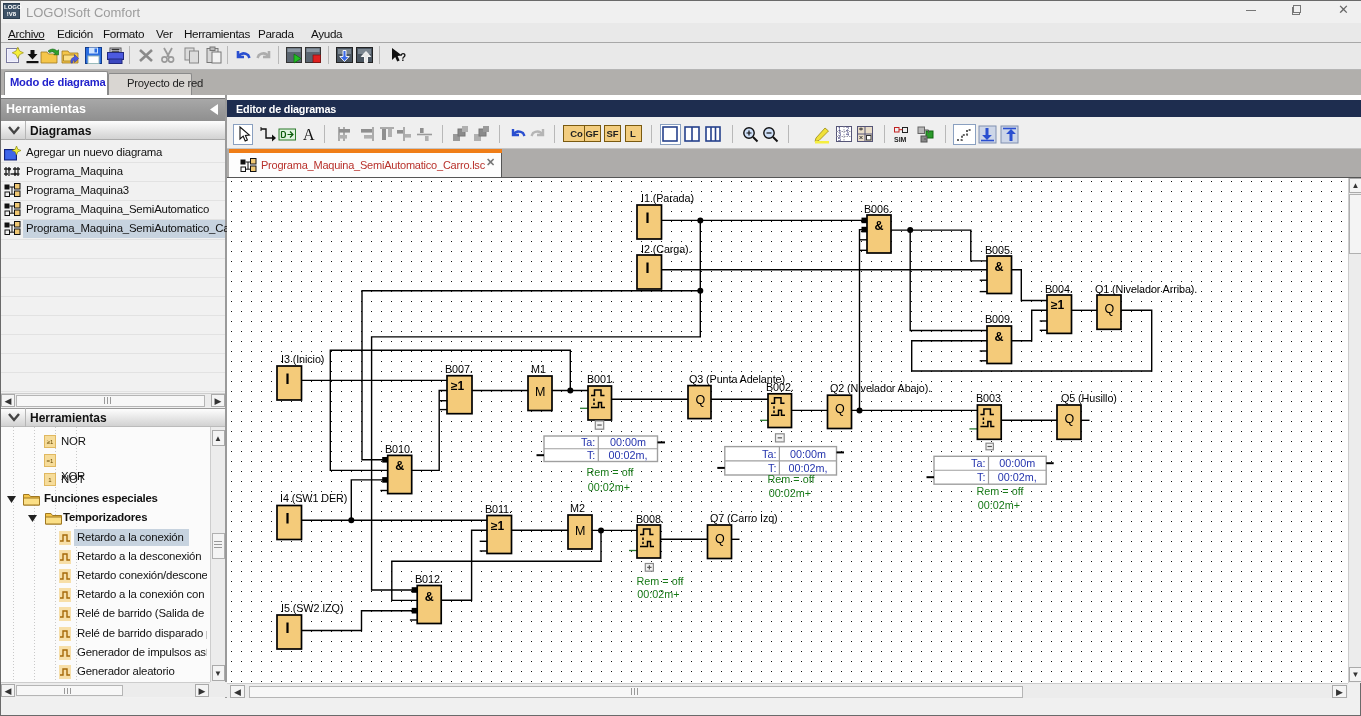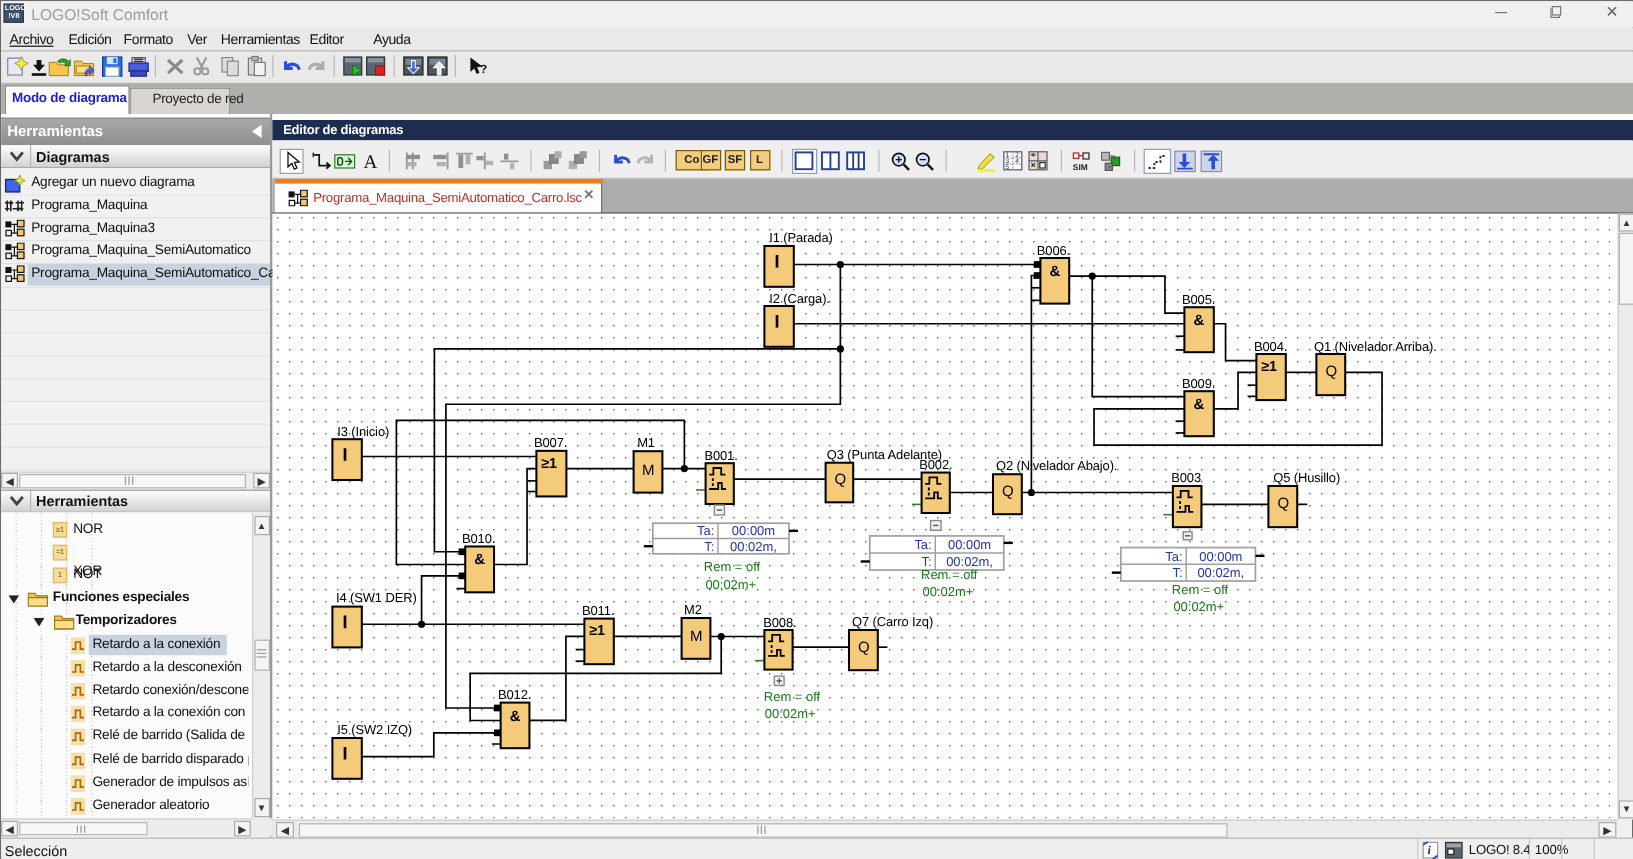--- a/index.html
+++ b/index.html
@@ -21,21 +21,21 @@
  <div class="abs" style="left:1289px;top:4px;width:8px;height:8px;border:1px solid #777;margin-top:2px;margin-left:2px;"></div>
  <div class="abs" style="left:1292px;top:4px;width:8px;height:8px;border:1px solid #777;background:#f0f0f0;"></div>
  <div class="abs" style="left:1337px;top:1px;font-size:13px;color:#666;">✕</div>
 </div>
 <div class="abs" style="left:0;top:22px;width:1361px;height:20px;background:#e9e9e9;border-bottom:1px solid #a8a8a8;"></div>
     <div class="mitem" style="left:7px;text-decoration:underline;">Archivo</div>
     <div class="mitem" style="left:56px;">Edición</div>
     <div class="mitem" style="left:102px;">Formato</div>
     <div class="mitem" style="left:155px;">Ver</div>
     <div class="mitem" style="left:183px;">Herramientas</div>
-    <div class="mitem" style="left:257px;">Editor</div>
+    <div class="mitem" style="left:257px;">Parada</div>
     <div class="mitem" style="left:310px;">Ayuda</div>
     <div class="abs" style="left:0;top:42px;width:1361px;height:27px;background:#e9e9e9;border-bottom:1px solid #b5b5b5;"></div>
     <svg class="abs" style="left:4px;top:45px;" width="19" height="19" viewBox="0 0 19 19">
       <rect x="1.5" y="2.5" width="12" height="14" fill="#fff" stroke="#7a7aa0"></rect>
       <rect x="2.5" y="3.5" width="10" height="12" fill="#e8e8fa"></rect>
       <path d="M13 7 L14.8 3.2 L16.6 7 L20.4 8.8 L16.6 10.6 L14.8 14.4 L13 10.6 L9.2 8.8 Z" fill="#f6ef3a" stroke="#999016" stroke-width="0.7" transform="translate(-2,-2)"></path>
     </svg>
     <svg class="abs" style="left:24px;top:45px;" width="15" height="19" viewBox="0 0 15 19">
       <path d="M5.5 4 h4 v4 h3 l-5 5.5 -5-5.5 h3 z" fill="#111"></path>
       <rect x="1.5" y="15" width="12" height="2.2" fill="#111"></rect>
@@ -646,31 +646,12 @@
 
 <div class="abs" style="left:226px;top:682px;width:1121px;height:15px;background:#ececec;border-top:1px solid #cdcdcd;">
  <div class="abs" style="left:3px;top:1px;width:15px;height:13px;background:#f4f4f4;border:1px solid #aaa;text-align:center;font-size:9px;line-height:12px;color:#333;">◀</div>
  <div class="abs" style="left:1105px;top:1px;width:15px;height:13px;background:#f4f4f4;border:1px solid #aaa;text-align:center;font-size:9px;line-height:12px;color:#333;">▶</div>
  <div class="abs" style="left:22px;top:1.5px;width:774px;height:12px;background:#f7f7f7;border:1px solid #b5b5b5;"></div>
  <div class="abs" style="left:404px;top:4px;width:1px;height:7px;background:#999;"></div>
  <div class="abs" style="left:407px;top:4px;width:1px;height:7px;background:#999;"></div>
  <div class="abs" style="left:410px;top:4px;width:1px;height:7px;background:#999;"></div>
 </div>
 
-<div class="abs" style="left:0;top:697px;width:1361px;height:19px;background:#efefef;border-top:1px solid #b5b5b5;">
- <div class="abs" style="left:3px;top:3px;font-size:12px;color:#111;">Selección</div>
- <div class="abs" style="left:1180px;top:0;width:1px;height:19px;background:#c5c5c5;"></div>
- <svg class="abs" style="left:1184px;top:2px;" width="15" height="15" viewBox="0 0 15 15">
-        <rect x="1" y="1" width="12" height="13" fill="#fff" stroke="#999"></rect>
-        <text x="4.5" y="11" font-size="10" font-weight="bold" font-family="Liberation Serif,serif" fill="#224" font-style="italic">i</text>
-        <path d="M1 3 l4-2.5 M13 12 l-4 2.8" stroke="#2a4fd0" stroke-width="1.6"></path>
-      </svg>
- <svg class="abs" style="left:1203px;top:2px;" width="15" height="15" viewBox="0 0 15 15">
-        <rect x="0.5" y="1" width="14" height="13" fill="#5a6570" stroke="#333"></rect>
-        <rect x="1.5" y="2" width="12" height="3" fill="#9aa5b0"></rect>
-        <rect x="2.5" y="6.5" width="5" height="4.5" fill="#fff" stroke="#222"></rect>
-      </svg>
- <div class="abs" style="left:1223px;top:3.5px;font-size:11px;letter-spacing:-0.2px;color:#111;">LOGO! 8.4</div>
- <div class="abs" style="left:1273px;top:0;width:1px;height:19px;background:#c5c5c5;"></div>
- <div class="abs" style="left:1278px;top:3.5px;font-size:11px;color:#111;">100%</div>
- <div class="abs" style="left:1300px;top:0;width:1px;height:19px;background:#c5c5c5;"></div>
- <div class="abs" style="left:1327px;top:0;width:1px;height:19px;background:#c5c5c5;"></div>
-</div>
 </div>
 </body></html>

